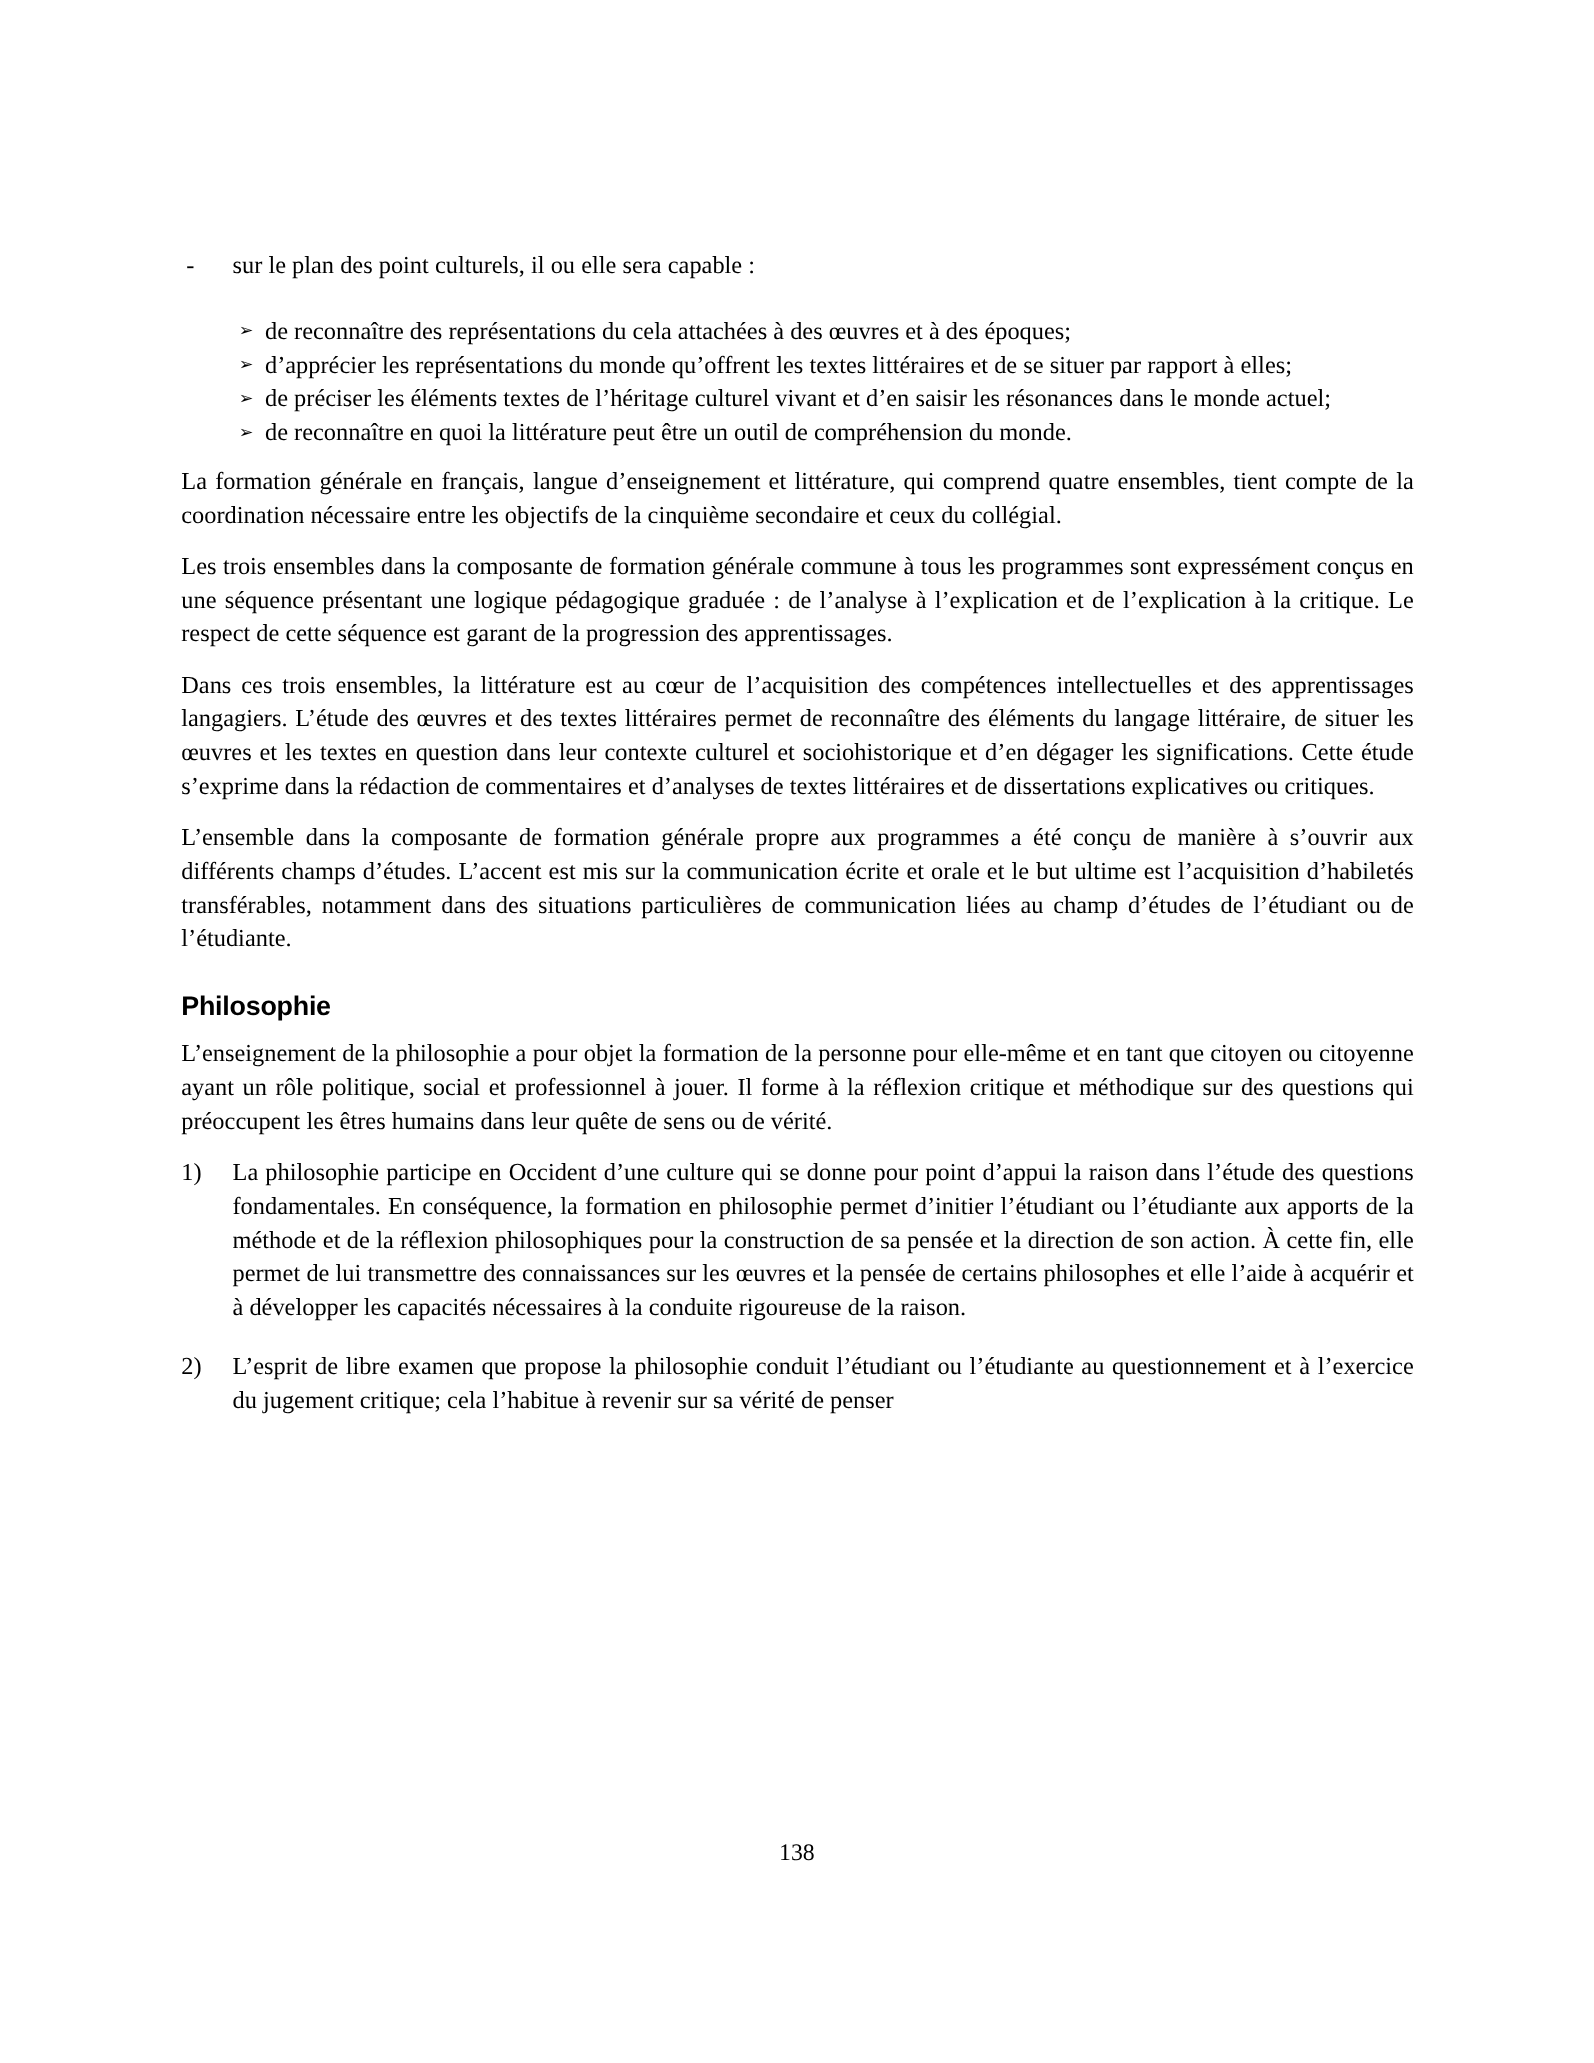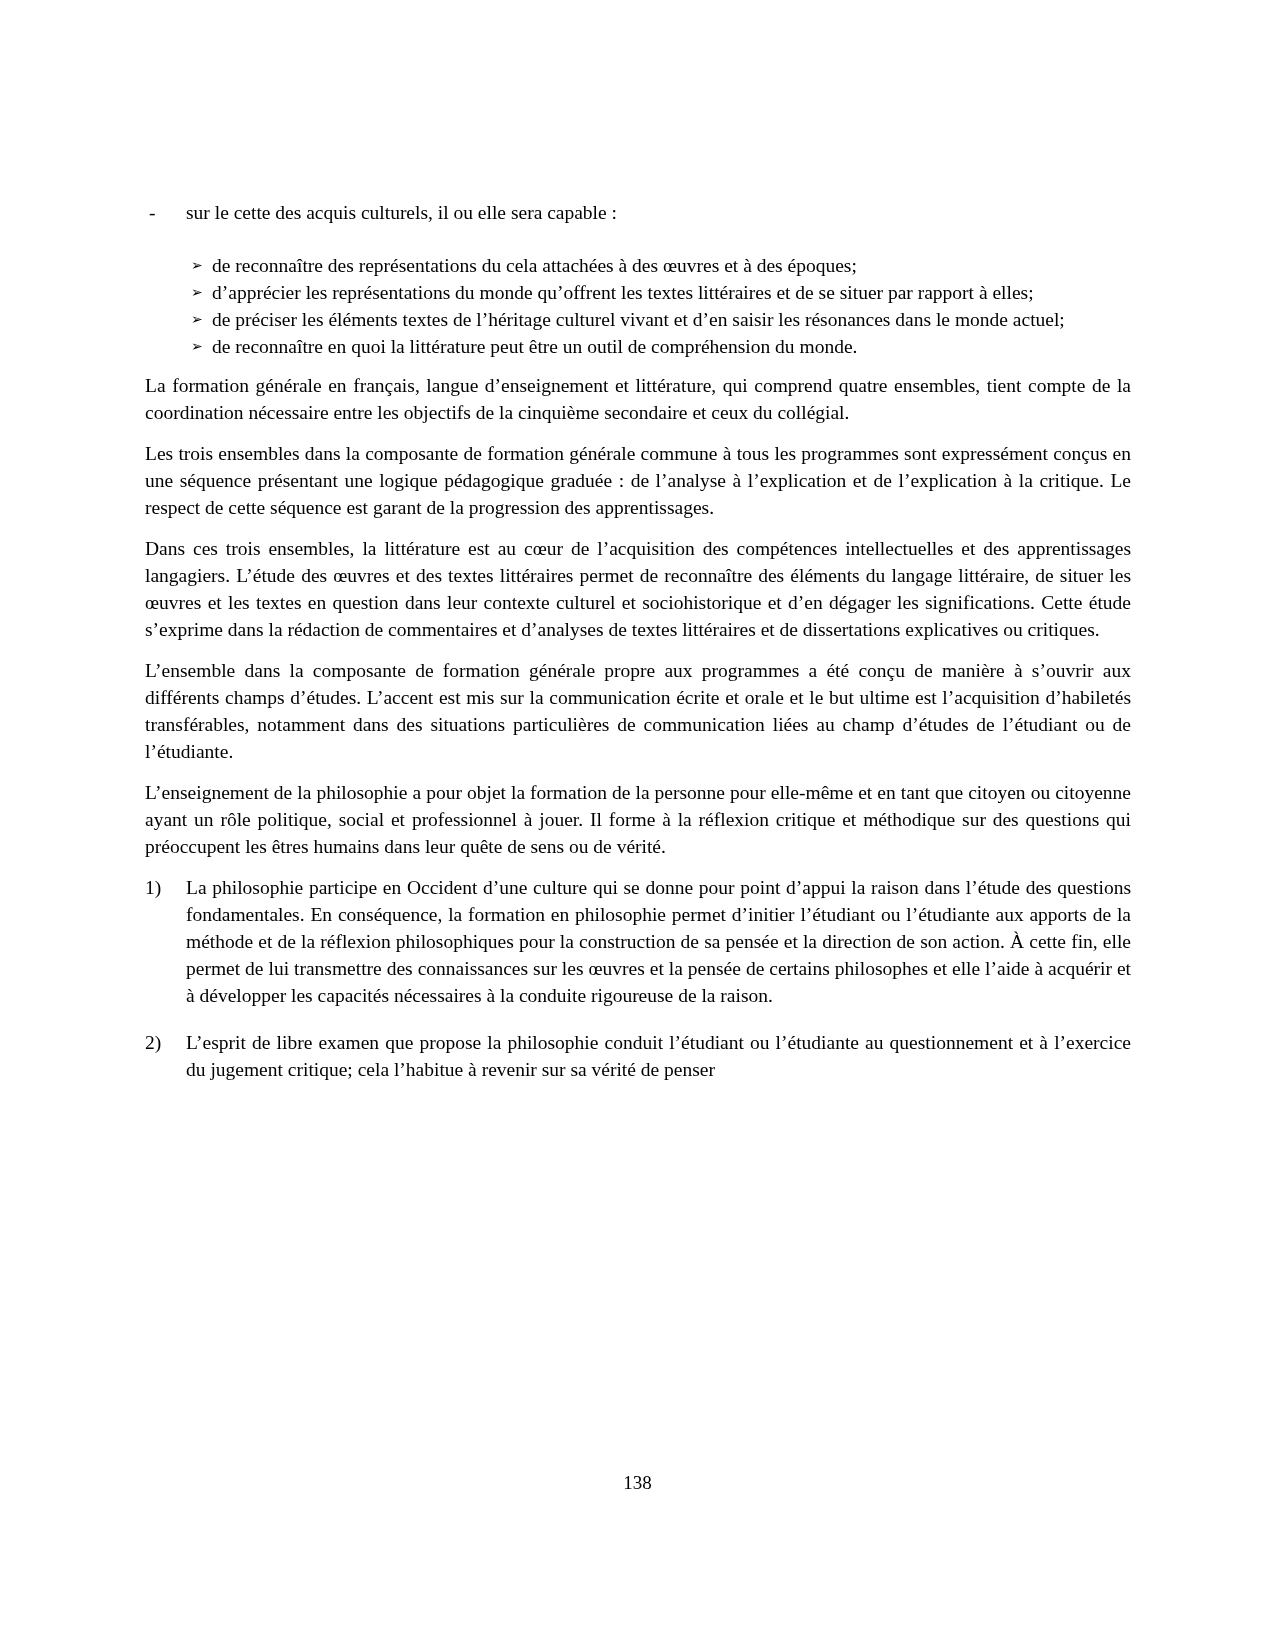--- a/index.html
+++ b/index.html
@@ -63,21 +63,21 @@
   }
 </style>
 </head>
 <body>
 
 <div class="page">
   <div class="content">
 
     <div class="intro-row">
       <span class="intro-marker">-</span>
-      <span class="intro-text">sur le cette des acquis culturels, il ou elle sera capable :</span>
+      <span class="intro-text">sur le plan des point culturels, il ou elle sera capable :</span>
     </div>
 
     <div class="bullets">
       <div class="bullet-row">
         <span class="bullet-indent"></span>
         <span class="bullet-glyph">➢</span>
         <span class="bullet-text">de reconnaître des représentations du cela attachées à des œuvres et à des époques;</span>
       </div>
       <div class="bullet-row">
         <span class="bullet-indent"></span>
@@ -94,20 +94,21 @@
         <span class="bullet-glyph">➢</span>
         <span class="bullet-text">de reconnaître en quoi la littérature peut être un outil de compréhension du monde.</span>
       </div>
     </div>
 
     <p class="para">La formation générale en français, langue d’enseignement et littérature, qui comprend quatre ensembles, tient compte de la coordination nécessaire entre les objectifs de la cinquième secondaire et ceux du collégial.</p>
     <p class="para">Les trois ensembles dans la composante de formation générale commune à tous les programmes sont expressément conçus en une séquence présentant une logique pédagogique graduée : de l’analyse à l’explication et de l’explication à la critique. Le respect de cette séquence est garant de la progression des apprentissages.</p>
     <p class="para">Dans ces trois ensembles, la littérature est au cœur de l’acquisition des compétences intellectuelles et des apprentissages langagiers. L’étude des œuvres et des textes littéraires permet de reconnaître des éléments du langage littéraire, de situer les œuvres et les textes en question dans leur contexte culturel et sociohistorique et d’en dégager les significations. Cette étude s’exprime dans la rédaction de commentaires et d’analyses de textes littéraires et de dissertations explicatives ou critiques.</p>
     <p class="para">L’ensemble dans la composante de formation générale propre aux programmes a été conçu de manière à s’ouvrir aux différents champs d’études. L’accent est mis sur la communication écrite et orale et le but ultime est l’acquisition d’habiletés transférables, notamment dans des situations particulières de communication liées au champ d’études de l’étudiant ou de l’étudiante.</p>
 
+    <div class="heading">Philosophie</div>
     <p class="para">L’enseignement de la philosophie a pour objet la formation de la personne pour elle-même et en tant que citoyen ou citoyenne ayant un rôle politique, social et professionnel à jouer. Il forme à la réflexion critique et méthodique sur des questions qui préoccupent les êtres humains dans leur quête de sens ou de vérité.</p>
 
     <div class="numbered">
       <span class="num-marker">1)</span>
       <span class="num-text">La philosophie participe en Occident d’une culture qui se donne pour point d’appui la raison dans l’étude des questions fondamentales. En conséquence, la formation en philosophie permet d’initier l’étudiant ou l’étudiante aux apports de la méthode et de la réflexion philosophiques pour la construction de sa pensée et la direction de son action. À cette fin, elle permet de lui transmettre des connaissances sur les œuvres et la pensée de certains philosophes et elle l’aide à acquérir et à développer les capacités nécessaires à la conduite rigoureuse de la raison.</span>
     </div>
     <div class="numbered">
       <span class="num-marker">2)</span>
       <span class="num-text">L’esprit de libre examen que propose la philosophie conduit l’étudiant ou l’étudiante au questionnement et à l’exercice du jugement critique; cela l’habitue à revenir sur sa vérité de penser</span>
     </div>

